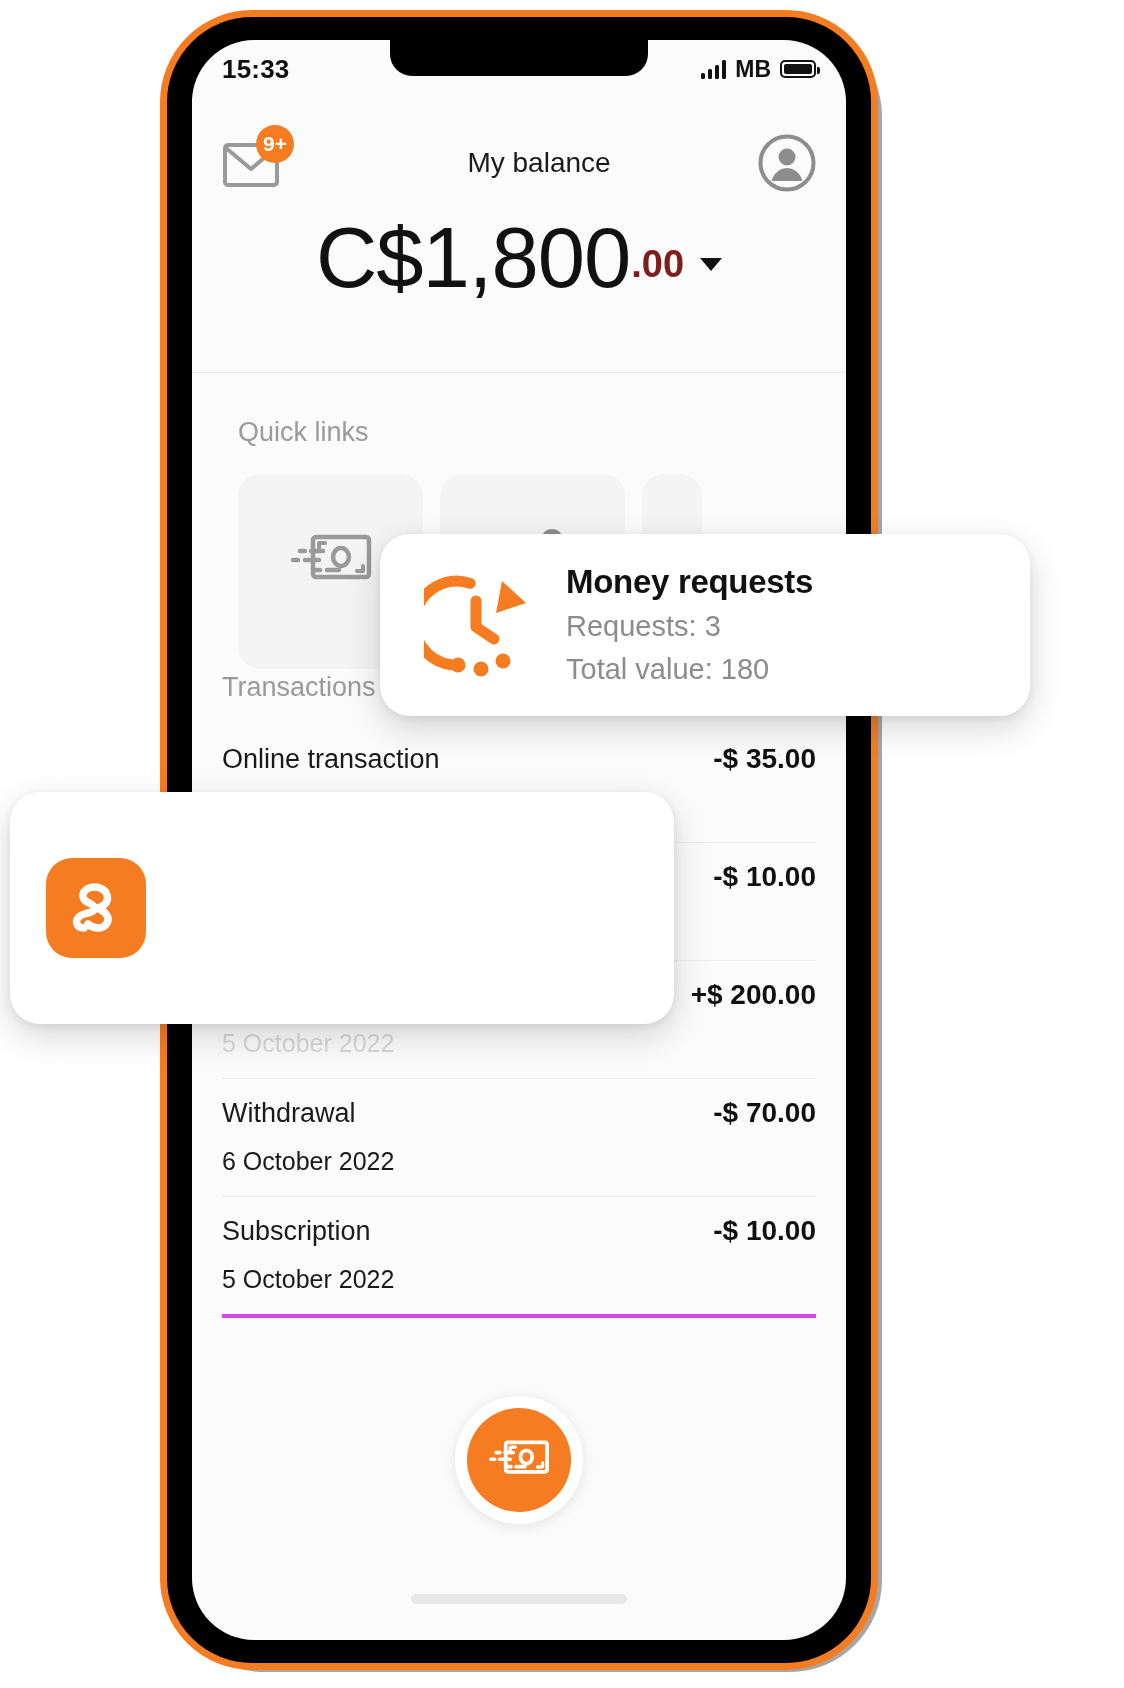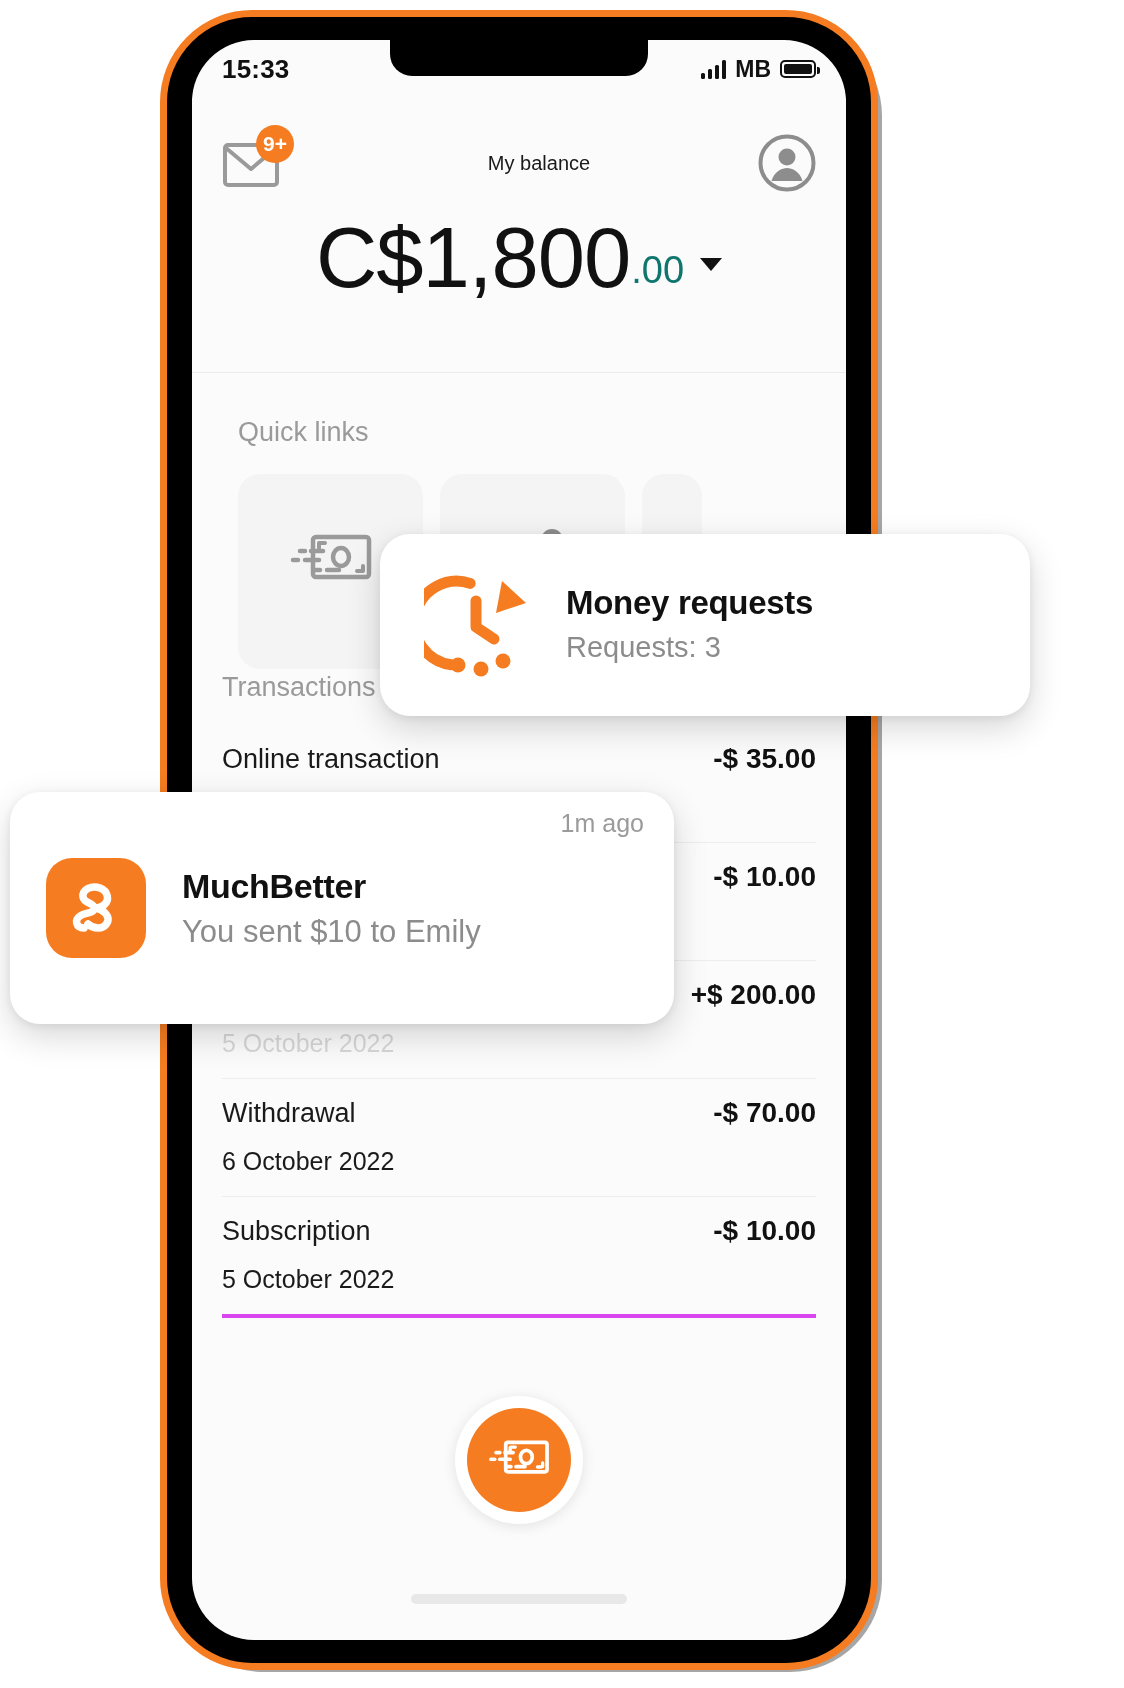--- a/index.html
+++ b/index.html
@@ -81,29 +81,29 @@
   .mail-wrap{ position:relative; width:62px; height:50px;}
   .badge{
     position:absolute; right:-10px; top:-13px;
     min-width:38px; height:38px; border-radius:19px;
     background:#F57C20; color:#fff; font-size:21px; font-weight:600;
     display:flex; align-items:center; justify-content:center;
     padding:0 5px;
   }
   .title{
     position:absolute; left:0; right:0; text-align:center;
-    font-size:20px; color:#1a1a1a; pointer-events:none;padding-left:40px;
+    font-size:28px; color:#1a1a1a; pointer-events:none;padding-left:40px;
   }
   .avatar{ width:58px; height:58px; }
   .balance{
     margin-top:26px;
     display:flex; align-items:flex-end; justify-content:center;
   }
   .bal-main{ font-size:85px; font-weight:400; color:#111; line-height:.95; letter-spacing:-1px;}
-  .bal-cents{ font-size:38px; font-weight:400; color:#0f766e; margin-bottom:7px; margin-left:1px;}
+  .bal-cents{ font-size:38px; font-weight:700; color:#7f1d1d; margin-bottom:13px; margin-left:1px;}
   .caret{
     width:0;height:0;border-left:11px solid transparent;border-right:11px solid transparent;
     border-top:13px solid #111; margin-left:16px; margin-bottom:28px;
   }
 
   
   .section-label{
     font-size:27px; color:#9A9A9A; padding:44px 30px 0 30px;
   }
   .ql-row{
@@ -352,29 +352,25 @@
       <path d="M52 10 A42 42 0 1 0 22 88" fill="none" stroke="#F57C20" stroke-width="11" stroke-linecap="round" transform="rotate(-8 52 52)"></path>
       <polygon points="78,8 102,30 72,40" fill="#F57C20"></polygon>
       <path d="M52 28 L52 54 L70 66" fill="none" stroke="#F57C20" stroke-width="11" stroke-linecap="round" stroke-linejoin="round"></path>
       <circle cx="34" cy="92" r="7.5" fill="#F57C20"></circle>
       <circle cx="57" cy="96" r="7.5" fill="#F57C20"></circle>
       <circle cx="79" cy="88" r="7.5" fill="#F57C20"></circle>
     </svg>
     <div class="mr-texts">
       <div class="mr-title">Money requests</div>
       <div class="mr-line">Requests: 3</div>
+      <div class="mr-line">Total value: 180</div>
     </div>
   </div>
 
   <div class="notif" id="notif-much">
     <div class="mb-logo">
       <svg width="64" height="64" viewBox="0 0 64 64">
         <path d="M20 52 C12 52 10 44 16 40 C22 36 30 38 30 32 C30 26 20 28 19 21 C18 13 28 9 36 12 C44 15 46 24 40 29 C36 32 30 32 30 32 C30 32 38 33 42 38 C47 44 42 52 34 52 C28 52 24 48 24 48" fill="none" stroke="#fff" stroke-width="7.5" stroke-linecap="round" stroke-linejoin="round"></path>
       </svg>
     </div>
-    <div class="mb-body">
-      <div class="mb-time">1m ago</div>
-      <div class="mb-title">MuchBetter</div>
-      <div class="mb-sub">You sent $10 to Emily</div>
-    </div>
   </div>
 
 </div>
 
 </body></html>

